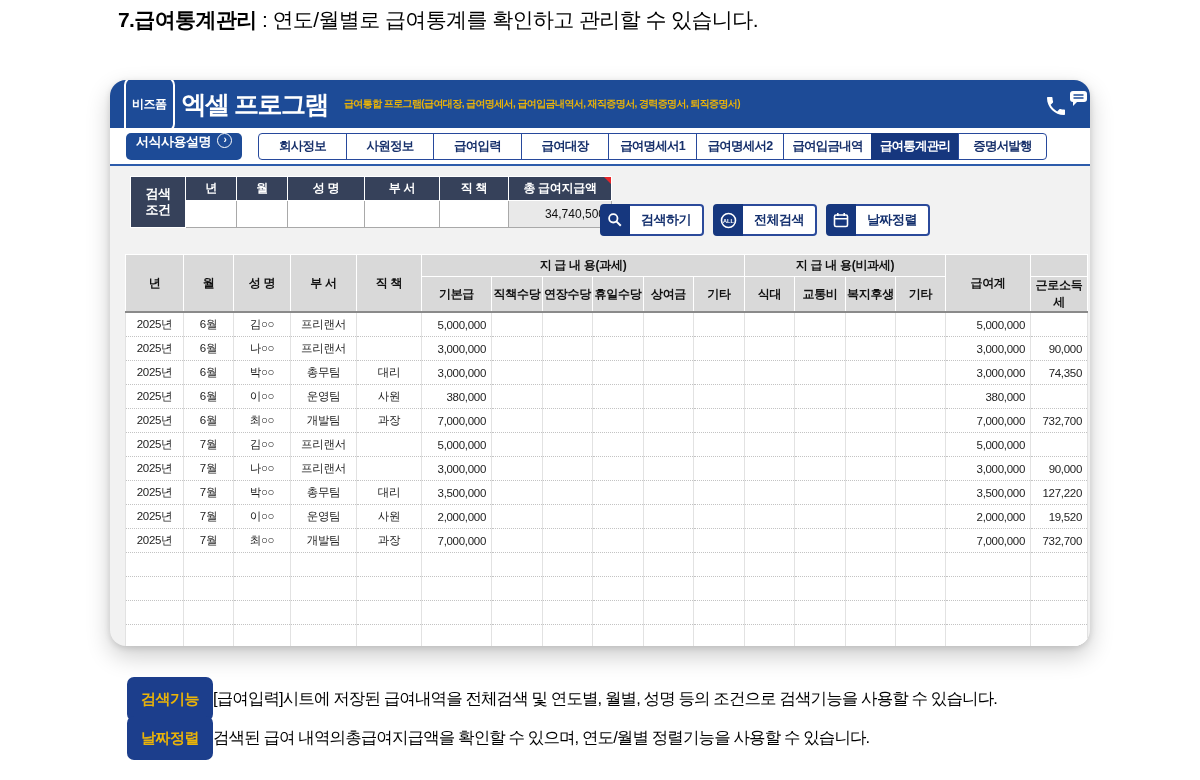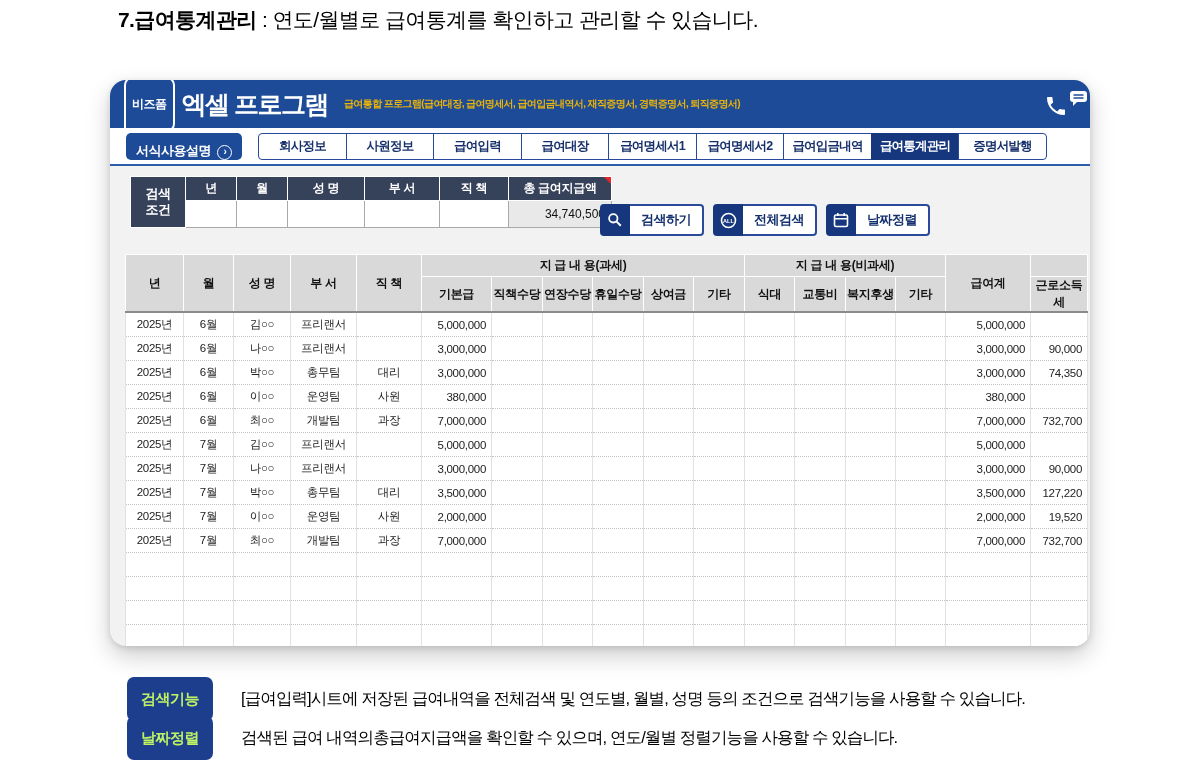--- a/index.html
+++ b/index.html
@@ -11,21 +11,21 @@
     background:#f2f2f2;box-shadow:0 10px 24px rgba(0,0,0,.20),0 2px 6px rgba(0,0,0,.12);overflow:hidden;}
   .titlebar{height:48px;background:#1d4b97;display:flex;align-items:center;padding:0 14px;position:relative;}
   .logo-badge{color:#fff;border:2px solid #fff;border-radius:8px 8px 8px 2px;font-size:12px;font-weight:bold;
     padding:17px 6px;letter-spacing:-0.5px;}
   .logo-title{color:#fff;font-size:25px;font-weight:800;margin-left:7px;letter-spacing:-1.5px;}
   .subtitle{color:#eab308;font-size:10px;font-weight:bold;margin-left:16px;letter-spacing:-0.6px;}
   .phone-wrap{position:absolute;right:-2px;top:9px;width:52px;height:30px;}
   
   .tabbar{height:36px;background:#fff;border-bottom:2px solid #2d5cab;display:flex;align-items:center;padding:0 16px;}
   .guide-btn{background:#1d4b97;color:#fff;font-weight:bold;font-size:13px;border-radius:5px;height:27px;
-    padding:0 10px;display:flex;align-items:flex-end;gap:6px;margin-right:16px;letter-spacing:-0.5px;cursor:pointer;}
+    padding:0 10px;display:flex;align-items:flex-start;gap:6px;margin-right:16px;letter-spacing:-0.5px;cursor:pointer;}
   .guide-ic{width:15px;height:15px;border:1.5px solid #fff;border-radius:50%;display:flex;align-items:center;
     justify-content:center;font-size:10px;line-height:1;padding-left:1px;box-sizing:border-box;}
   .tab-list{display:flex;}
   .tab{width:89px;height:27px;border:1.5px solid #27499c;margin-left:-1.5px;background:#fff;color:#17306b;
     font-weight:bold;font-size:12.5px;display:flex;align-items:center;justify-content:center;
     letter-spacing:-0.8px;cursor:pointer;box-sizing:border-box;}
   .tab:first-child{border-radius:4px 0 0 4px;margin-left:0;}
   .tab:last-child{border-radius:0 4px 4px 0;}
   .tab.active{background:#16377e;color:#fff;border-color:#16377e;text-align:center;}
   .content{position:relative;height:480px;}
@@ -51,23 +51,23 @@
   .payroll thead th{background:#d9d9d9;color:#111;font-size:12px;font-weight:bold;border:1px solid #fff;
     height:21px;letter-spacing:-0.3px;padding:0;}
   .payroll thead th.db{border-bottom:2px solid #8a8a8a;}
   .payroll tbody td{background:#fff;border-right:1px solid #e2e2e2;border-left:1px solid #e2e2e2;
     border-bottom:1px dotted #c3c3c3;height:21px;font-size:11.5px;color:#222;letter-spacing:-0.3px;
     overflow:hidden;white-space:nowrap;}
   .payroll tbody td.c{text-align:center;}
   .payroll tbody td.n{text-align:right;padding-right:5px;}
   
   .footnote{position:absolute;left:127px;display:flex;align-items:center;}
-  .fn-badge{min-width:86px;height:44px;background:#1c3e8c;border-radius:7px;color:#bef264;font-weight:bold;
+  .fn-badge{min-width:86px;height:44px;background:#1c3e8c;border-radius:7px;color:#eab308;font-weight:bold;
     font-size:15px;display:flex;align-items:center;justify-content:center;letter-spacing:-0.5px;}
-  .fn-text{margin-left:28px;font-size:16.5px;color:#000;letter-spacing:-0.9px;}
+  .fn-text{margin-left:0;font-size:16.5px;color:#000;letter-spacing:-0.9px;}
 </style>
 </head>
 <body>
 
 <div class="page-title"><span class="tb">7.급여통계관리</span><span> : 연도/월별로 급여통계를 확인하고 관리할 수 있습니다.</span></div>
 
 <div class="app-window">
 
   <div class="titlebar">
     <span class="logo-badge">비즈폼</span>

